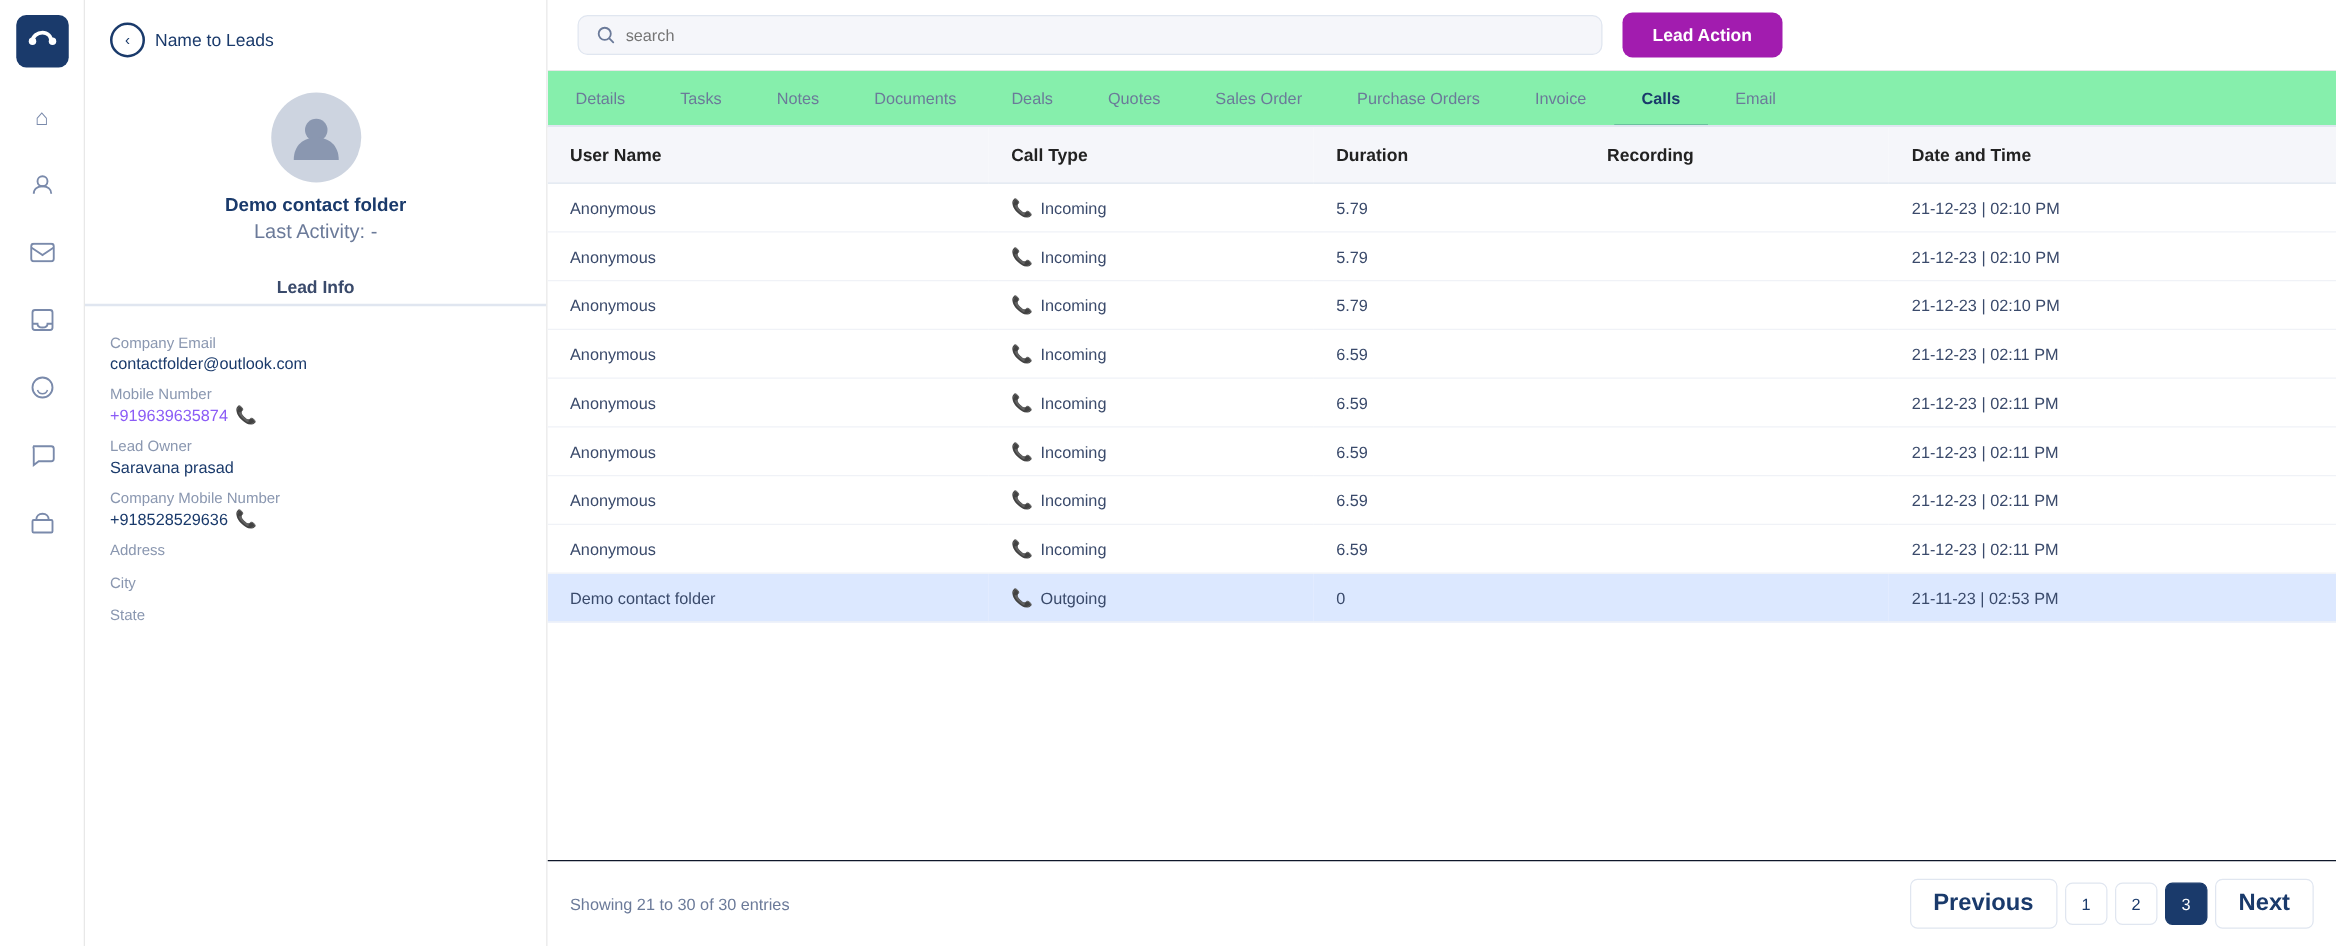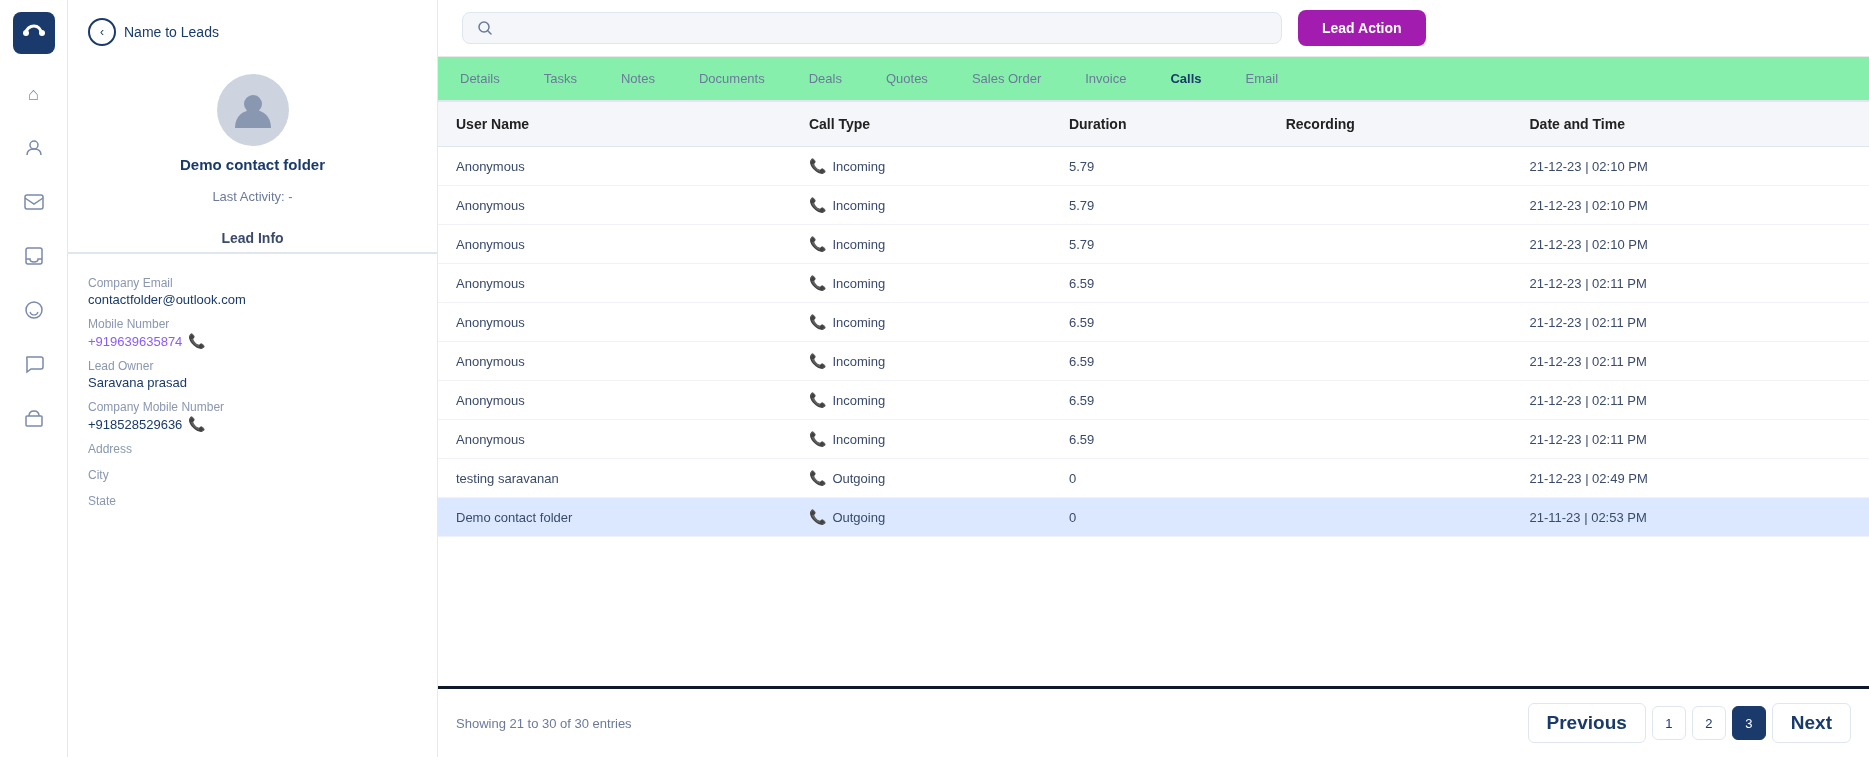--- a/index.html
+++ b/index.html
@@ -72,22 +72,22 @@
     }
     .avatar svg { width: 44px; height: 44px; fill: #8a97b0; }
     .contact-name {
       color: #1a3a6b;
       font-size: 15px;
       font-weight: 700;
       text-align: center;
     }
     .last-activity {
       color: #6b7a99;
-      font-size: 13px;
-      margin-top: 16px;
+      font-size: 16px;
+      margin-top: 4px;
     }
     .lead-info-header {
       text-align: center;
       padding: 10px 20px 6px;
       font-size: 14px;
       font-weight: 600;
       color: #3a4a6b;
       border-bottom: 2px solid #e0e6f0;
       margin-bottom: 4px;
     }
@@ -214,21 +214,21 @@
     }
     .call-icon { font-size: 14px; color: #6b7a99; }
 
     
     .pagination-row {
       display: flex;
       align-items: center;
       justify-content: space-between;
       padding: 14px 18px;
       background: #fff;
-      border-top: 3px solid #0f172a;
+      border-top: 1px solid #0f172a;
     }
     .showing-text { font-size: 13px; color: #6b7a99; }
     .pagination-controls {
       display: flex; align-items: center; gap: 6px;
     }
     .page-btn {
       padding: 8px 18px;
       border-radius: 6px;
       border: 1px solid #e0e6f0;
       background: #fff;
@@ -353,32 +353,34 @@
 </div>
 
 <div class="main">
 
   <div class="topbar">
     <div class="search-box">
       <svg width="16" height="16" viewBox="0 0 16 16" fill="none">
         <circle cx="7" cy="7" r="5" stroke="#6b7a99" stroke-width="1.5" fill="none"></circle>
         <path d="M11 11 L14 14" stroke="#6b7a99" stroke-width="1.5" stroke-linecap="round"></path>
       </svg>
+      <input type="text" placeholder="search" style="">
     </div>
     <button class="lead-action-btn">Lead Action</button>
   </div>
 
   <div class="tabs" id="tabs-container">
       <div class="tab">Details</div>
       <div class="tab">Tasks</div>
       <div class="tab">Notes</div>
       <div class="tab">Documents</div>
       <div class="tab">Deals</div>
       <div class="tab">Quotes</div>
       <div class="tab">Sales Order</div>
+      <div class="tab">Purchase Orders</div>
       <div class="tab">Invoice</div>
       <div class="tab active">Calls</div>
       <div class="tab">Email</div>
     </div>
 
   <div class="table-area">
     <table>
       <thead>
         <tr id="table-header">
             <th>User Name</th>
@@ -454,29 +456,20 @@
           </tr>
           <tr>
             <td>Anonymous</td>
             <td>
               <div class="call-type"><span class="call-icon">📞</span>Incoming</div>
             </td>
             <td>6.59</td>
             <td></td>
             <td>21-12-23 | 02:11 PM</td>
           </tr>
-          <tr>
-            <td>testing saravanan</td>
-            <td>
-              <div class="call-type"><span class="call-icon">📞</span>Outgoing</div>
-            </td>
-            <td>0</td>
-            <td></td>
-            <td>21-12-23 | 02:49 PM</td>
-          </tr>
           <tr class="highlighted">
             <td>Demo contact folder</td>
             <td>
               <div class="call-type"><span class="call-icon">📞</span>Outgoing</div>
             </td>
             <td>0</td>
             <td></td>
             <td>21-11-23 | 02:53 PM</td>
           </tr>
         </tbody>

